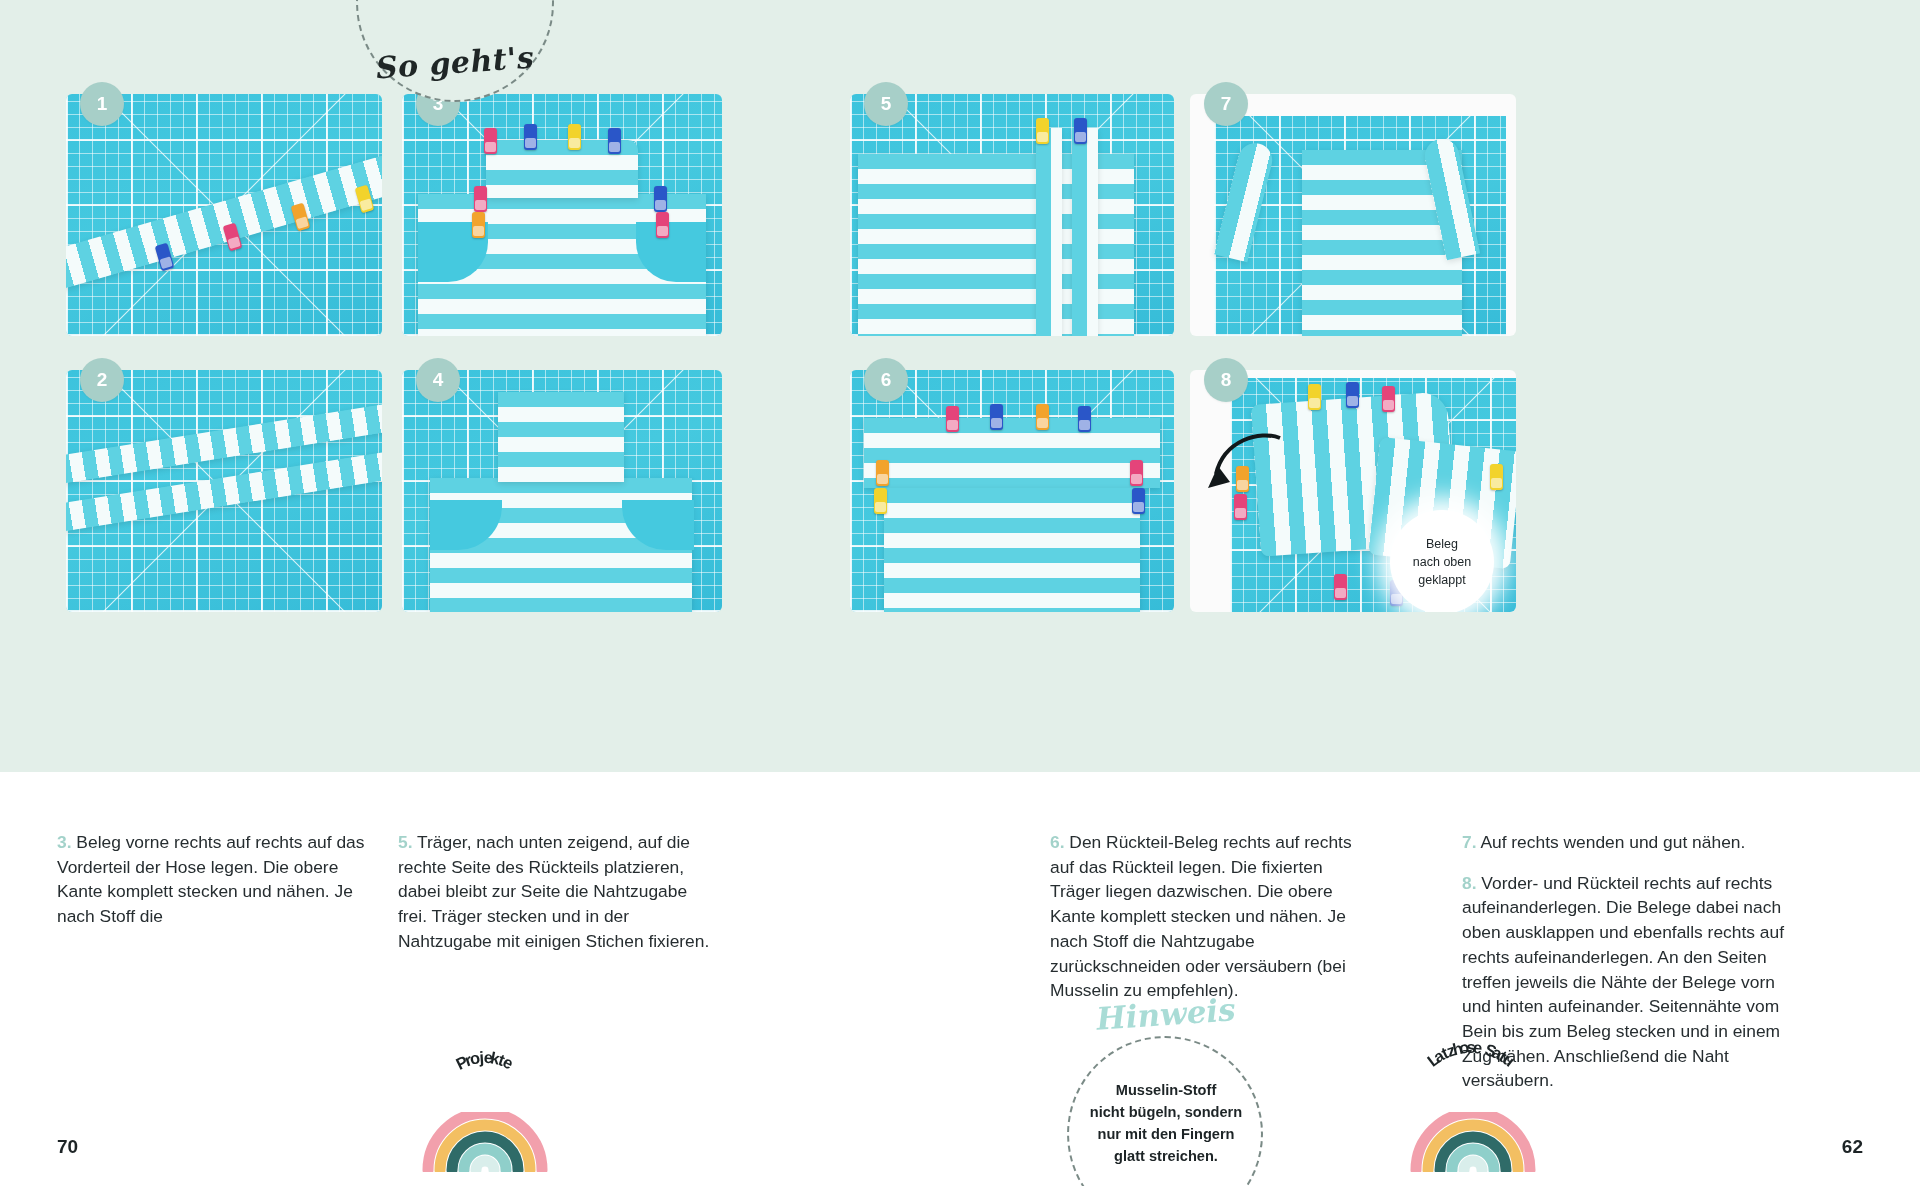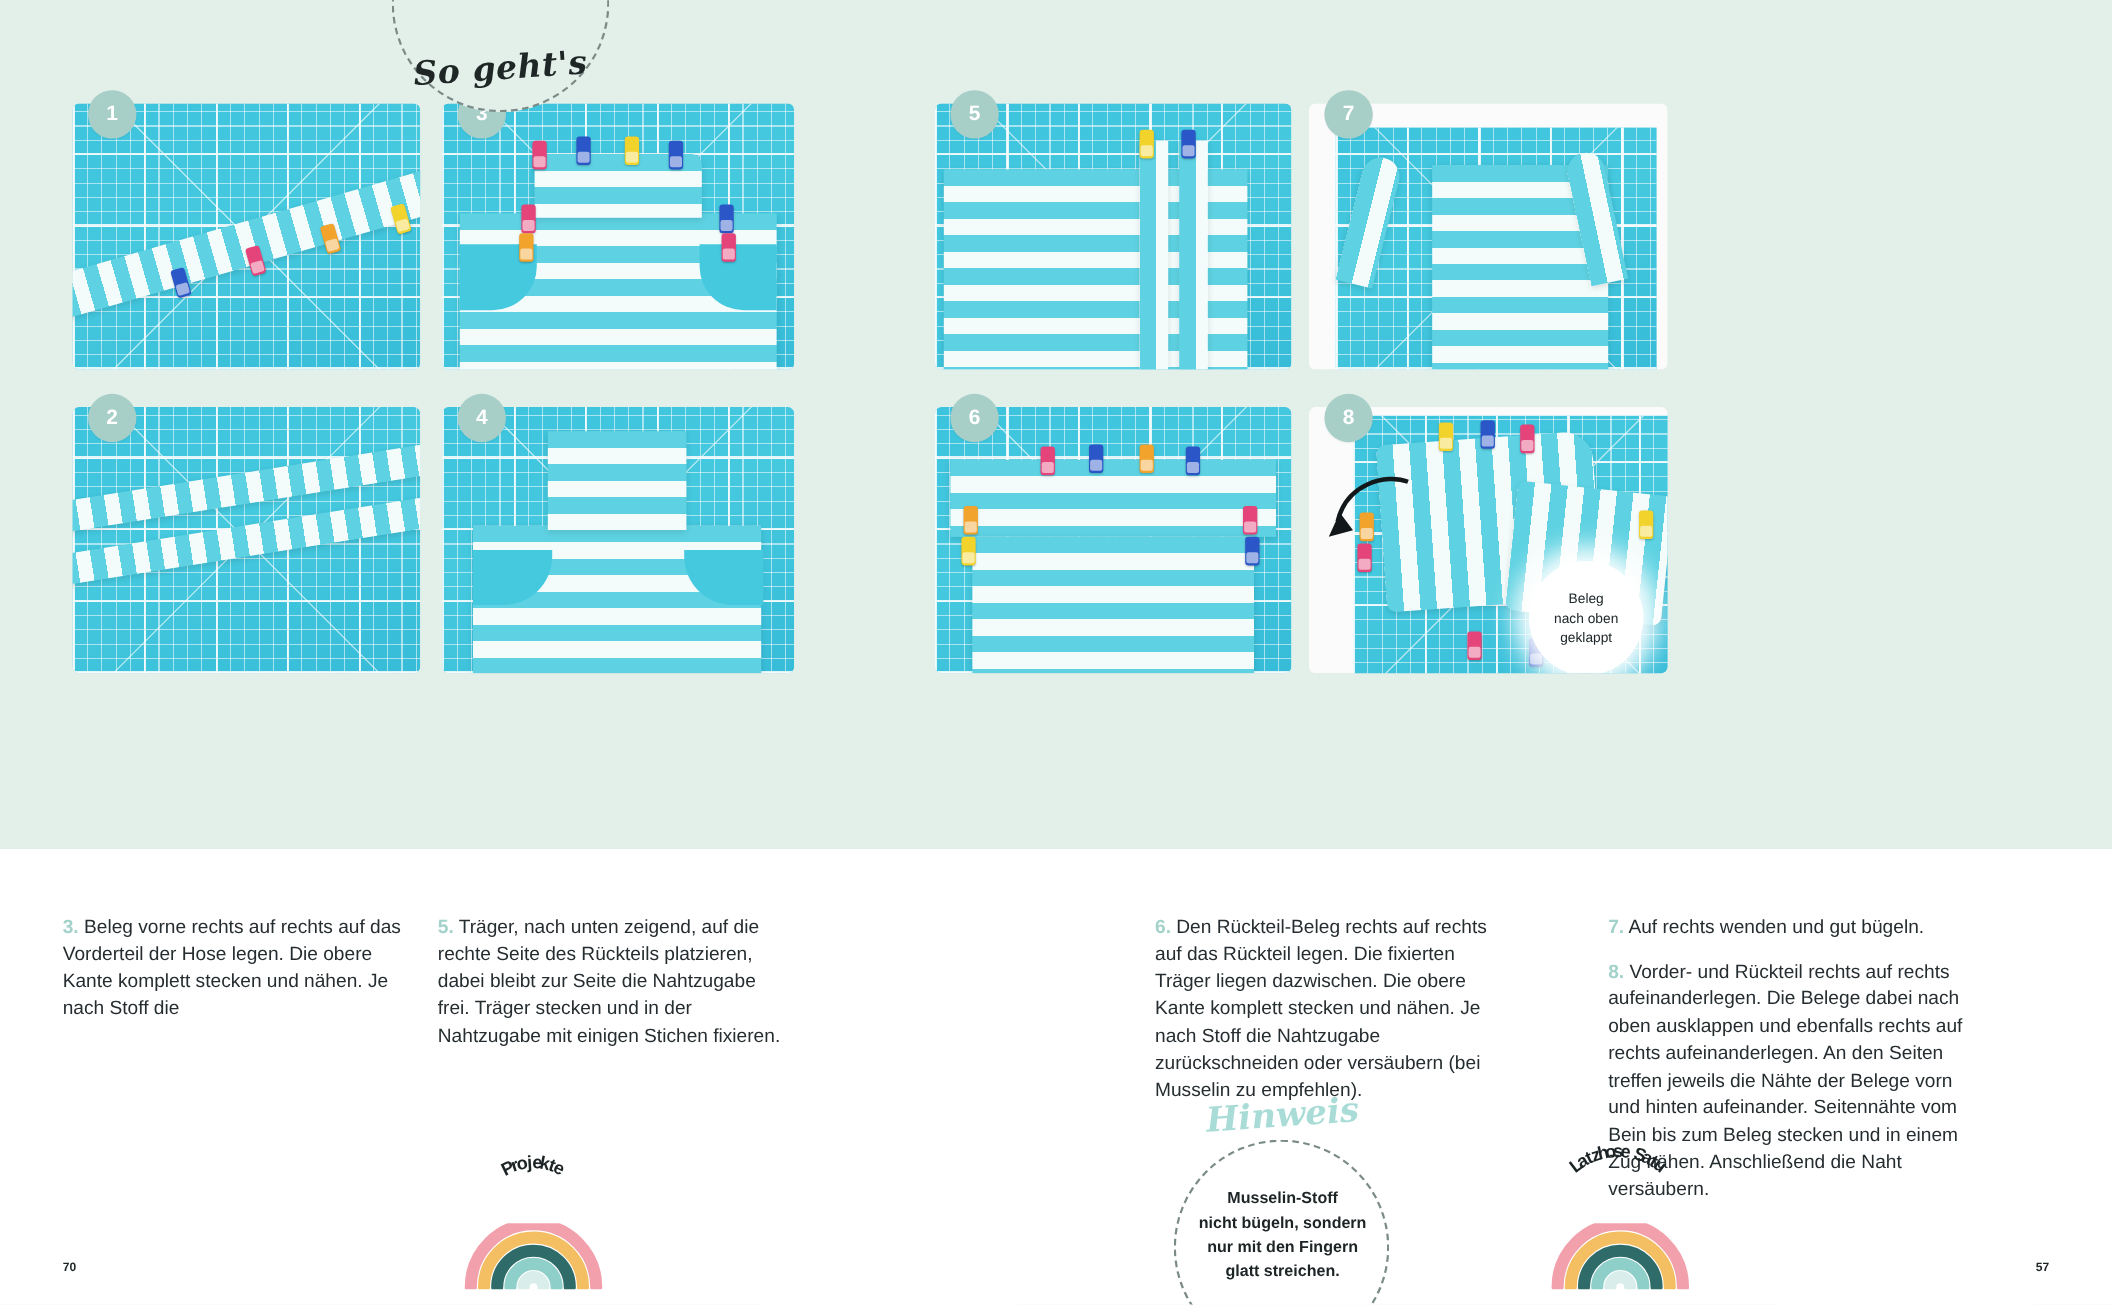--- a/index.html
+++ b/index.html
@@ -150,21 +150,21 @@
     transform: rotate(-4deg);
     z-index:2;
   }
   .hinweis .body {
     position:absolute; left:18px; right:18px; top:84px;
     text-align:center; font-size:14.6px; line-height:1.5; font-weight:700; color:#1d2426;
     z-index:3;
   }
 
   
-  .page-num { position:absolute; bottom:28px; font-size:11px; font-weight:700; color:#1d2426; }
+  .page-num { position:absolute; bottom:28px; font-size:19px; font-weight:700; color:#1d2426; }
   .page-num.left { left: 57px; }
   .page-num.right { right: 57px; }
 
   .rainbow-logo { position:absolute; width: 150px; height: 100px; }
   .rainbow-logo .cap {
     position:absolute; left:0; right:0; top:0; height:32px;
     display:flex; align-items:center; justify-content:center;
     font-size:0;
   }
   .rainbow-logo .cap .ch {
@@ -333,21 +333,21 @@
     <div class="col" style="left:1050px; top:58px; width:320px;">
       <p>
         <span class="num">6.</span>
         <span>Den Rückteil-Beleg rechts auf rechts auf das Rückteil legen. Die fixierten Träger liegen dazwischen. Die obere Kante komplett stecken und nähen. Je nach Stoff die Nahtzugabe zurückschneiden oder versäubern (bei Musselin zu empfehlen).</span>
       </p>
     </div>
 
     <div class="col" style="left:1462px; top:58px; width:342px;">
       <p>
         <span class="num">7.</span>
-        <span>Auf rechts wenden und gut bügeln.</span>
+        <span>Auf rechts wenden und gut nähen.</span>
       </p>
       <p>
         <span class="num">8.</span>
         <span>Vorder- und Rückteil rechts auf rechts aufeinanderlegen. Die Belege dabei nach oben ausklappen und ebenfalls rechts auf rechts aufeinanderlegen. An den Seiten treffen jeweils die Nähte der Belege vorn und hinten aufeinander. Seitennähte vom Bein bis zum Beleg stecken und in einem Zug nähen. Anschließend die Naht versäubern.</span>
       </p>
     </div>
 
   </div>
 
   <div class="hinweis">
@@ -355,21 +355,21 @@
     <div class="title">Hinweis</div>
     <div class="body">
       <div>Musselin-Stoff</div>
       <div>nicht bügeln, sondern</div>
       <div>nur mit den Fingern</div>
       <div>glatt streichen.</div>
     </div>
   </div>
 
   <div class="page-num left">70</div>
-  <div class="page-num right">57</div>
+  <div class="page-num right">62</div>
 
   <div class="rainbow-logo footer-left">
     <div class="cap" id="cap-left" style="position: absolute;">
         <span class="ch" style="position: absolute; left: 50%; top: 100%; transform-origin: 50% 0px; transform: translateX(-50%) rotate(-26deg) translateY(-62px);">P</span>
         <span class="ch" style="position: absolute; left: 50%; top: 100%; transform-origin: 50% 0px; transform: translateX(-50%) rotate(-18.5714deg) translateY(-62px);">r</span>
         <span class="ch" style="position: absolute; left: 50%; top: 100%; transform-origin: 50% 0px; transform: translateX(-50%) rotate(-11.1429deg) translateY(-62px);">o</span>
         <span class="ch" style="position: absolute; left: 50%; top: 100%; transform-origin: 50% 0px; transform: translateX(-50%) rotate(-3.71429deg) translateY(-62px);">j</span>
         <span class="ch" style="position: absolute; left: 50%; top: 100%; transform-origin: 50% 0px; transform: translateX(-50%) rotate(3.71429deg) translateY(-62px);">e</span>
         <span class="ch" style="position: absolute; left: 50%; top: 100%; transform-origin: 50% 0px; transform: translateX(-50%) rotate(11.1429deg) translateY(-62px);">k</span>
         <span class="ch" style="position: absolute; left: 50%; top: 100%; transform-origin: 50% 0px; transform: translateX(-50%) rotate(18.5714deg) translateY(-62px);">t</span>

